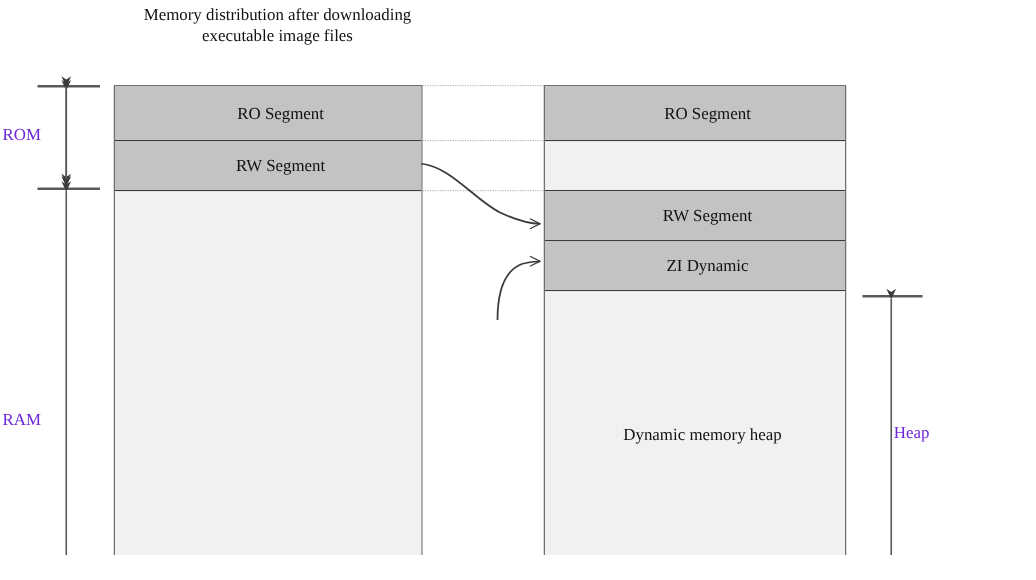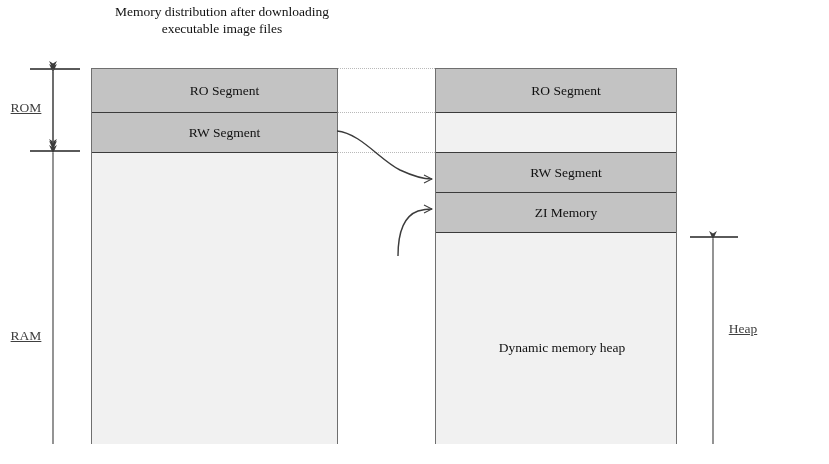--- a/index.html
+++ b/index.html
@@ -88,37 +88,36 @@
 
   
   .tick {
     position: absolute;
     height: 0;
     border-top: 2px solid #5a5a5a;
   }
   .axis-label {
     position: absolute;
     font-size: 13.5px;
-    color: #404040;
-    text-align: center;
+    color: #6d28d9;
+    text-align: left;
     line-height: 16px;
     white-space: pre-line;
-    text-decoration: underline;
   }
 
   #tick-rom-top    { left: 30px; top: 68px;  width: 50px; }
   #tick-rom-bottom { left: 30px; top: 150px; width: 50px; }
   #tick-ram-bottom { left: 30px; top: 456px; width: 50px; }
   #label-rom { left: 2px;  top: 100px; width: 48px; }
   #label-ram { left: 2px;  top: 328px; width: 48px; }
 
   #tick-heap-top    { left: 690px; top: 236px; width: 48px; }
   #tick-heap-bottom { left: 690px; top: 457px; width: 48px; }
   #label-zi-end { left: 735px; top: 229px; width: 94px; }
-  #label-heap   { left: 715px; top: 321px; width: 56px; }
+  #label-heap   { left: 715px; top: 338px; width: 56px; }
 
   .arrowsvg {
     position: absolute;
     left: 0;
     top: 0;
     width: 829px;
     height: 464px;
     pointer-events: none;
   }
 </style>
@@ -137,21 +136,21 @@
   <div class="memblock" id="block-left">
     <div class="seg filled" id="seg-l-ro">RO Segment</div>
     <div class="seg filled" id="seg-l-rw">RW Segment</div>
     <div class="seg plain" id="seg-l-free"></div>
   </div>
 
   <div class="memblock" id="block-right">
     <div class="seg filled" id="seg-r-ro">RO Segment</div>
     <div class="seg empty" id="seg-r-gap"></div>
     <div class="seg filled" id="seg-r-rw">RW Segment</div>
-    <div class="seg filled" id="seg-r-zi">ZI Memory</div>
+    <div class="seg filled" id="seg-r-zi">ZI Dynamic</div>
     <div class="seg plain" id="seg-r-heap">Dynamic memory heap</div>
   </div>
 
   <div class="tick" id="tick-rom-top"></div>
   <div class="tick" id="tick-rom-bottom"></div>
   <div class="tick" id="tick-ram-bottom"></div>
 
   <div class="axis-label" id="label-rom">ROM</div>
   <div class="axis-label" id="label-ram">RAM</div>
 

